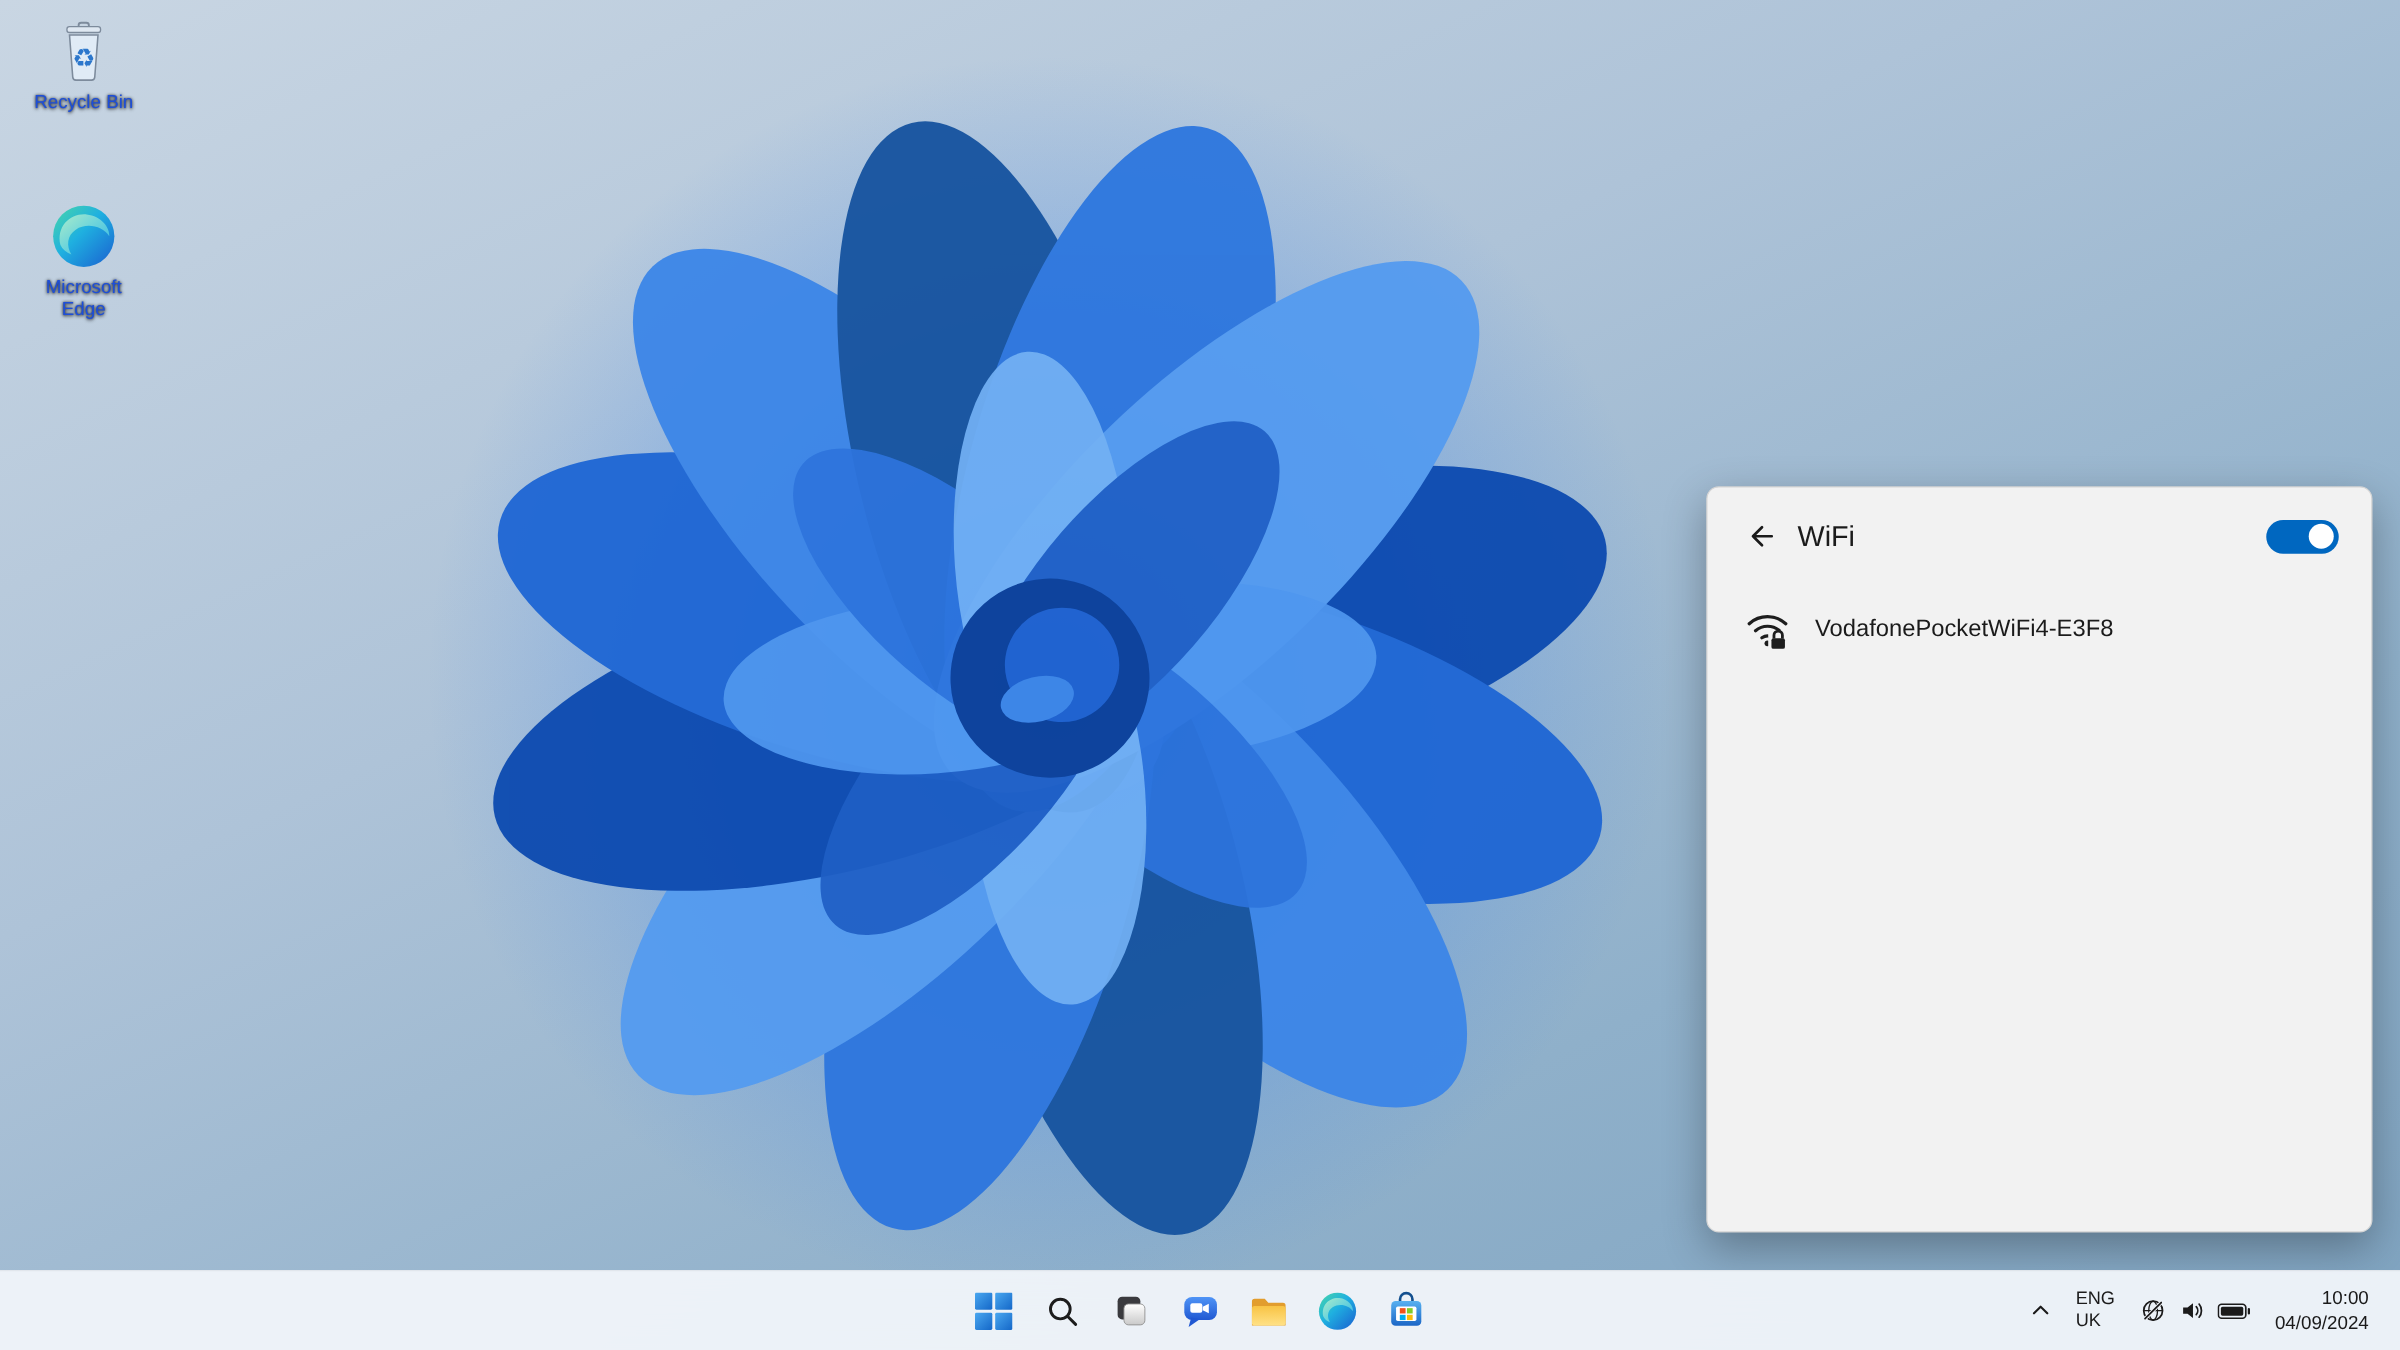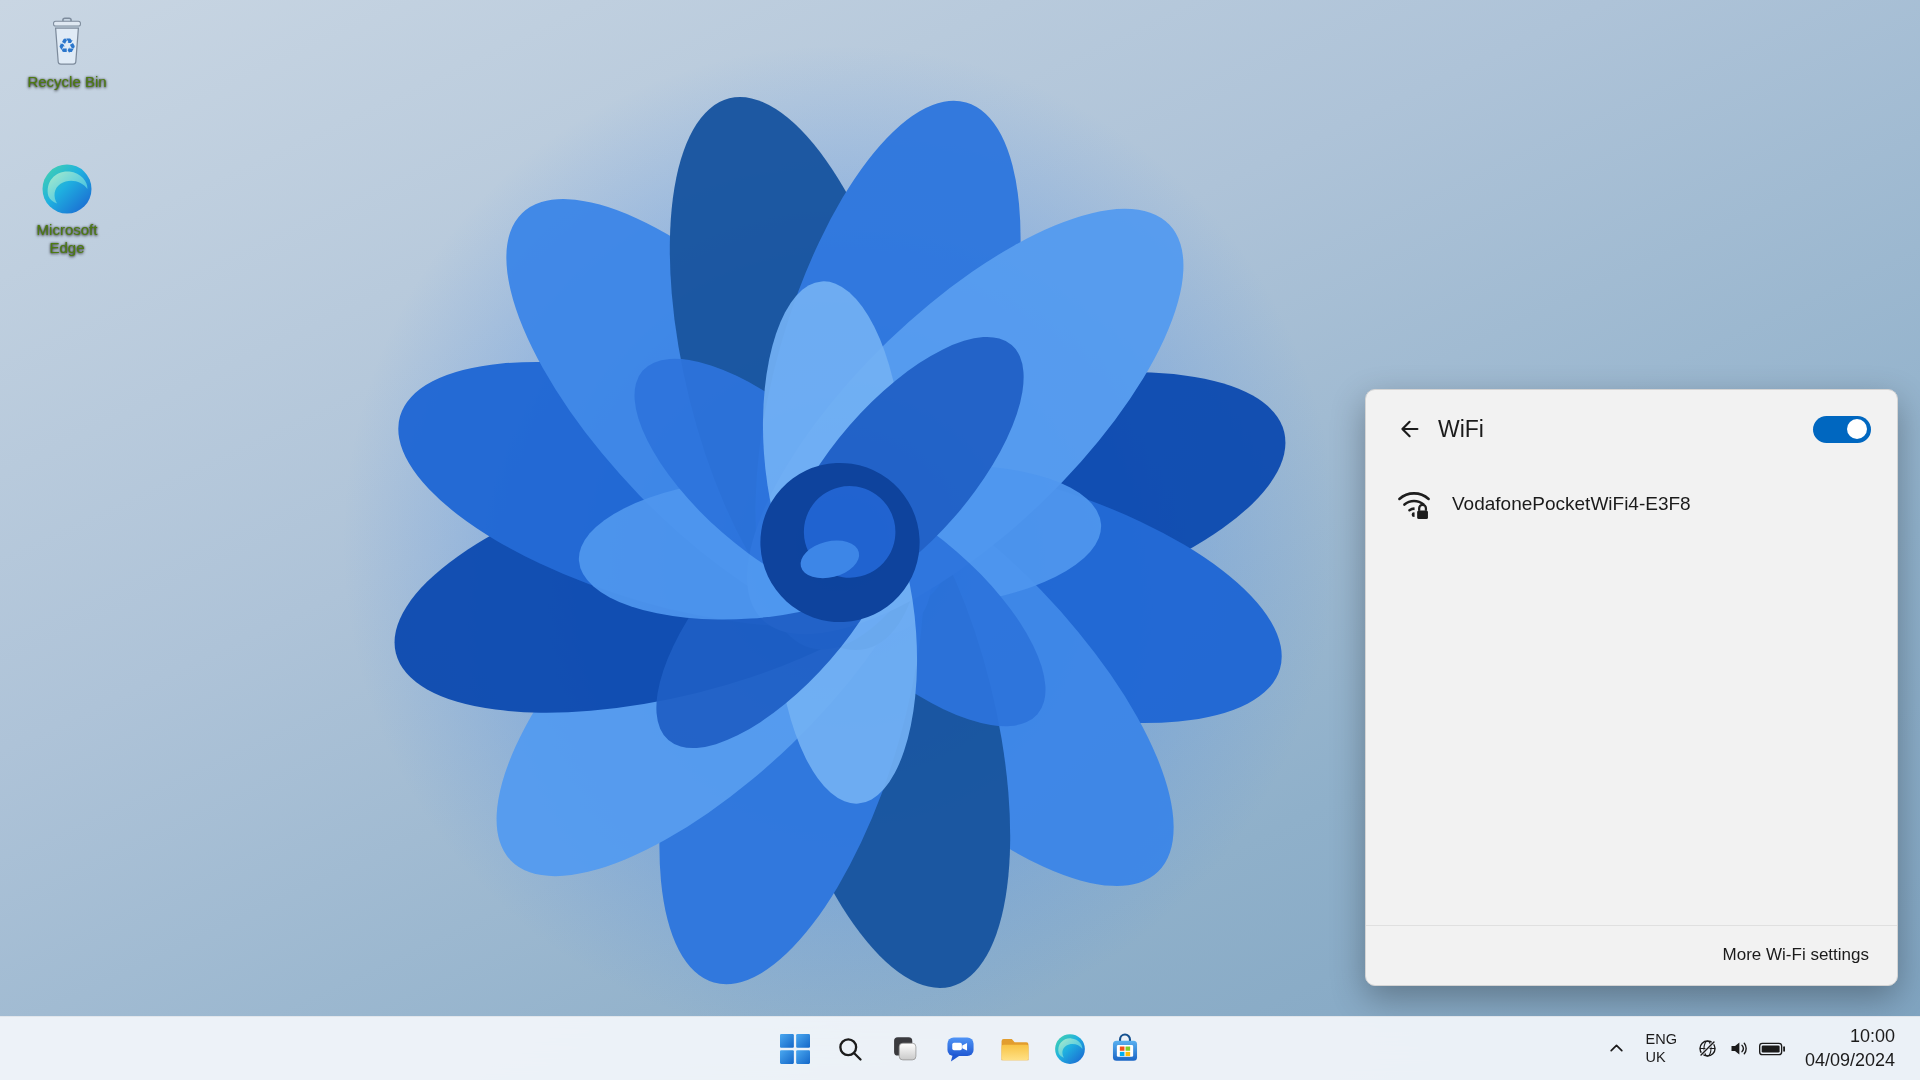--- a/index.html
+++ b/index.html
@@ -8,21 +8,21 @@
     font-family:"Liberation Sans","DejaVu Sans",sans-serif;
     overflow:hidden; position:relative;
     background:linear-gradient(155deg,#c9d6e3 0%,#aec3d8 38%,#8fb0ca 72%,#7fa3c0 100%);
     color:#1b1b1b;
   }
   .bloom { position:absolute; left:255px; top:40px; width:1170px; height:1005px; z-index:1; }
 
   
   .desktop-icon { position:absolute; width:118px; display:flex; flex-direction:column; align-items:center; gap:3px; z-index:2; cursor:pointer; }
   .desktop-icon .ic { width:58px; height:58px; display:flex; align-items:center; justify-content:center; }
-  .desktop-icon .lbl { color:#4d7c0f; font-size:15px; text-align:center; line-height:1.22; max-width:92px;
+  .desktop-icon .lbl { color:#1d4ed8; font-size:15px; text-align:center; line-height:1.22; max-width:92px;
     text-shadow:0 1px 3px rgba(0,0,0,.8), 0 0 2px rgba(0,0,0,.55); }
   #icon-recycle { left:8px; top:12px; }
   #icon-edge { left:8px; top:160px; }
 
   
   .wifi-panel { position:absolute; right:22px; top:389px; width:533px; height:597px;
     background:#f2f2f2; border:1px solid #d4d4d4; border-radius:10px;
     box-shadow:0 12px 34px rgba(0,0,0,.30); z-index:15; display:flex; flex-direction:column;text-align:right; }
   .panel-header { display:flex; align-items:center; padding:22px 26px 14px 26px; }
   .back-btn { width:34px; height:34px; border-radius:5px; display:flex; align-items:center; justify-content:center; cursor:pointer; }
@@ -38,21 +38,21 @@
   
   .taskbar { position:absolute; left:0; right:0; bottom:0; height:64px;
     background:rgba(243,246,251,.93); backdrop-filter:blur(22px);
     border-top:1px solid rgba(0,0,0,.05); z-index:20; }
   .tb-center { position:absolute; left:50%; top:0; height:100%; transform:translateX(-50%);
     display:flex; align-items:center; gap:9px; }
   .tb-btn { width:46px; height:46px; border-radius:7px; display:flex; align-items:center; justify-content:center; cursor:pointer; }
   .tb-tray { position:absolute; right:8px; top:0; height:100%; display:flex; align-items:center; gap:2px; }
   .tray-btn { height:48px; padding:0 9px; display:flex; align-items:center; justify-content:center; gap:10px; border-radius:6px; cursor:pointer; }
   .lang { font-size:14.5px; line-height:1.18; text-align:left; color:#1b1b1b; }
-  .clock { font-size:18px; line-height:1.32; text-align:right; color:#1b1b1b; padding-right:8px; }
+  .clock { font-size:15px; line-height:1.32; text-align:right; color:#1b1b1b; padding-right:8px; }
 </style>
 </head>
 <body>
 
 <svg style="position:absolute;width:0;height:0" aria-hidden="true">
   <defs>
     <linearGradient id="gStart" x1="0" y1="0" x2="1" y2="1">
       <stop offset="0" stop-color="#4aa8f0"></stop>
         <stop offset="1" stop-color="#1467c8"></stop>
     </linearGradient>
@@ -168,21 +168,20 @@
           <rect x="16.5" y="16.5" width="14" height="14" rx="2" fill="#f2f2f2"></rect>
           <path d="M20.6,22 v-2.2 a3,3 0 0 1 6,0 V22" fill="none" stroke="#1d1d1d" stroke-width="2"></path>
           <rect x="18.8" y="21.8" width="9.6" height="7.6" rx="1.4" fill="#1d1d1d"></rect>
         </svg>
       </span>
       <span class="net-name">VodafonePocketWiFi4-E3F8</span>
     </div>
 
   </div>
 
-  <div class="panel-footer">More Wi-Fi settings</div>
 </div>
 
 <div class="taskbar">
   <div class="tb-center">
     <span class="tb-btn">
       <svg viewBox="0 0 26 26" width="30" height="30">
         <rect x="0" y="0" width="12" height="12" rx="1" fill="url(#gStart)"></rect>
         <rect x="14" y="0" width="12" height="12" rx="1" fill="url(#gStart)"></rect>
         <rect x="0" y="14" width="12" height="12" rx="1" fill="url(#gStart)"></rect>
         <rect x="14" y="14" width="12" height="12" rx="1" fill="url(#gStart)"></rect>

